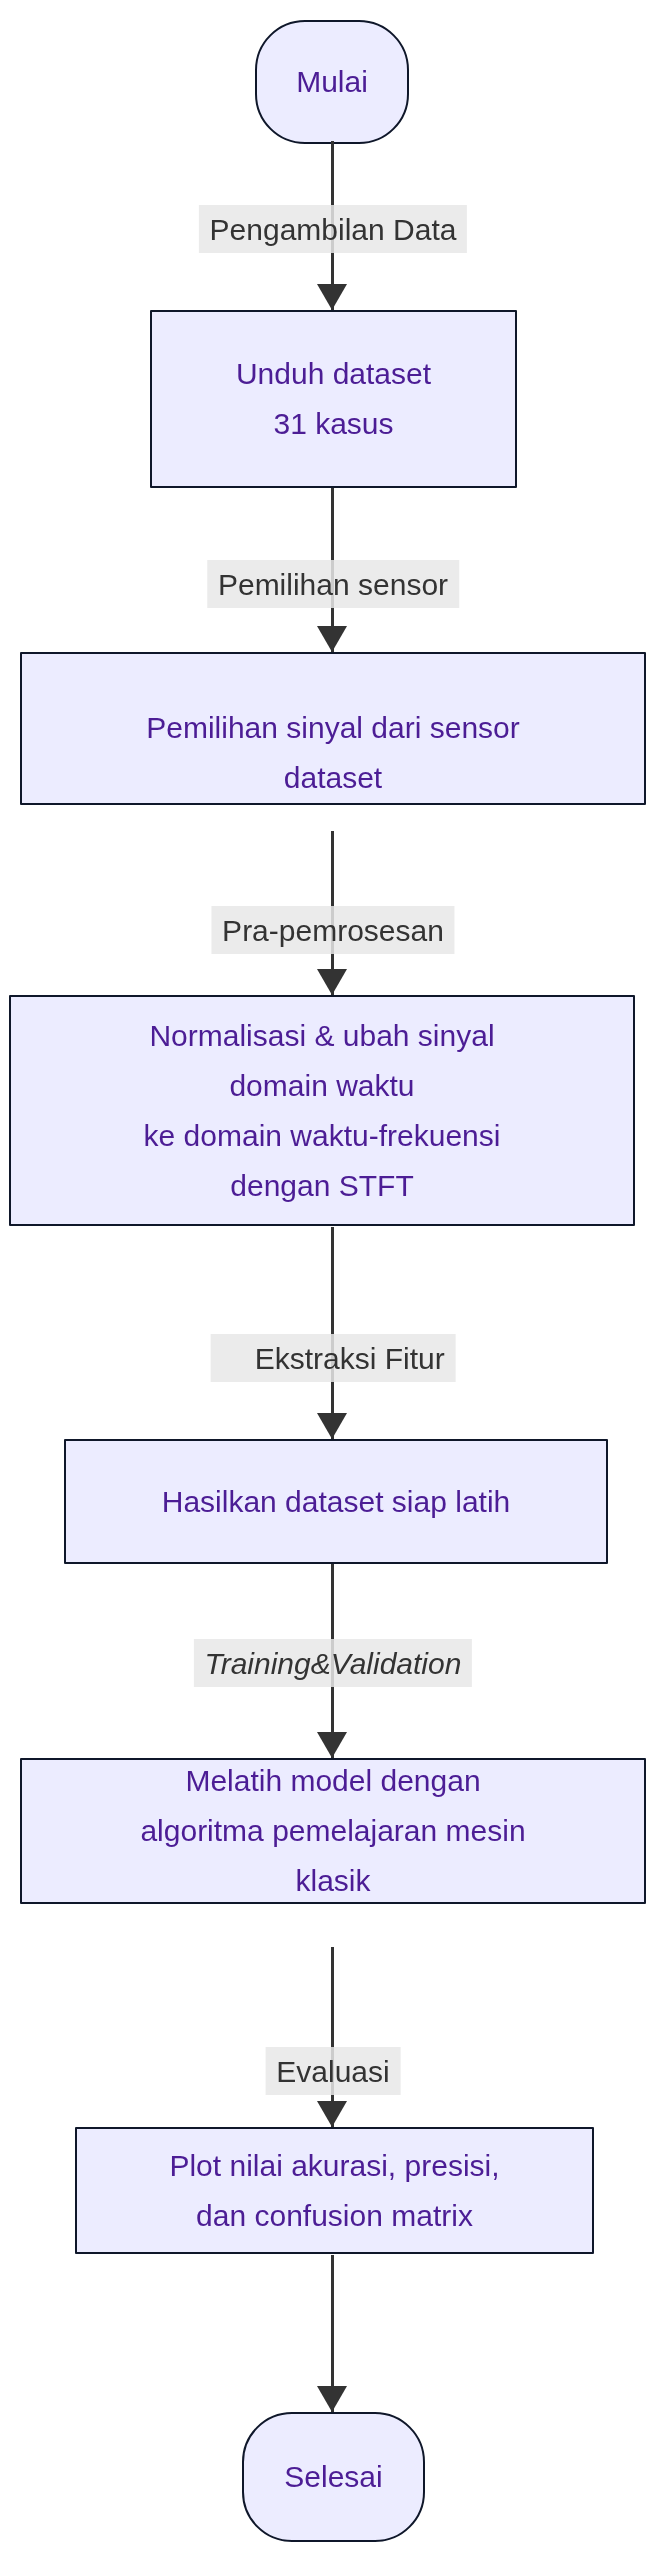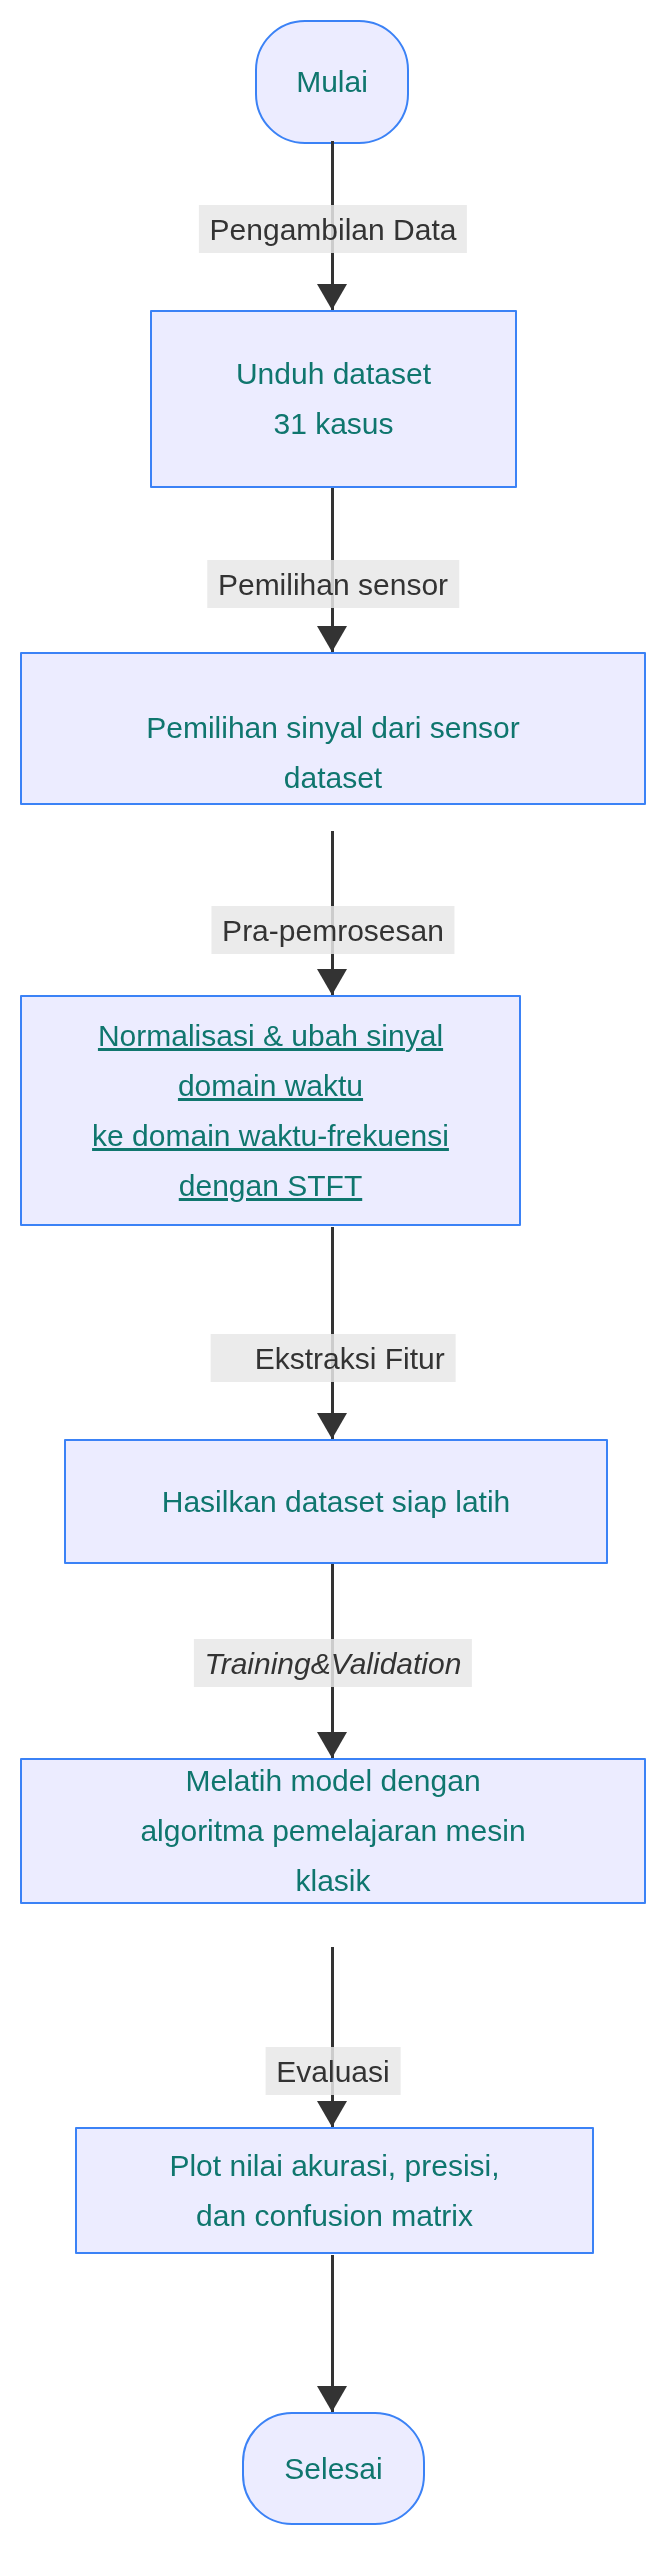--- a/index.html
+++ b/index.html
@@ -13,22 +13,22 @@
     width: 666px;
     height: 2576px;
     background: #ffffff;
     overflow: hidden;
   }
   
   .node {
     position: absolute;
     box-sizing: border-box;
     background: #ECECFF;
-    border: 2px solid #3b82f6;
-    color: #0f766e;
+    border: 2px solid #0f172a;
+    color: #4c1d95;
     font-size: 30px;
     line-height: 50px;
     display: flex;
     flex-direction: column;
     align-items: center;
     justify-content: center;
     text-align: center;
   }
   .node.stadium {
     border-radius: 50px;
@@ -90,21 +90,21 @@
 
   <div class="node rect" style="left:20px; top:652px; width:626px; height:153px;justify-content:flex-end;">
     <div class="nl">Pemilihan sinyal dari sensor</div>
     <div class="nl">dataset</div>
   </div>
 
   <div class="edge-seg" style="top:831px; height:164px;"></div>
   <div class="edge-label" style="top:906px;">Pra-pemrosesan</div>
   <div class="arrowhead" style="top:969px;"></div>
 
-  <div class="node rect" style="left:20px; top:995px; width:501px; height:231px;text-decoration:underline;">
+  <div class="node rect" style="left:9px; top:995px; width:626px; height:231px;">
     <div class="nl">Normalisasi &amp; ubah sinyal</div>
     <div class="nl">domain waktu</div>
     <div class="nl">ke domain waktu-frekuensi</div>
     <div class="nl">dengan STFT</div>
   </div>
 
   <div class="edge-seg" style="top:1227px; height:213px;"></div>
   <div class="edge-label" style="top:1334px;padding-left:44px;">Ekstraksi Fitur</div>
   <div class="arrowhead" style="top:1413px;"></div>
 
@@ -127,18 +127,18 @@
   <div class="arrowhead" style="top:2101px;"></div>
 
   <div class="node rect" style="left:75px; top:2127px; width:519px; height:127px;">
     <div class="nl">Plot nilai akurasi, presisi,</div>
     <div class="nl">dan confusion matrix</div>
   </div>
 
   <div class="edge-seg" style="top:2255px; height:158px;"></div>
   <div class="arrowhead" style="top:2386px;"></div>
 
-  <div class="node stadium" style="left:242px; top:2412px; width:183px; height:113px;">
+  <div class="node stadium" style="left:242px; top:2412px; width:183px; height:130px;">
     <div class="nl">Selesai</div>
   </div>
 
 </div>
 
 
 </body></html>

